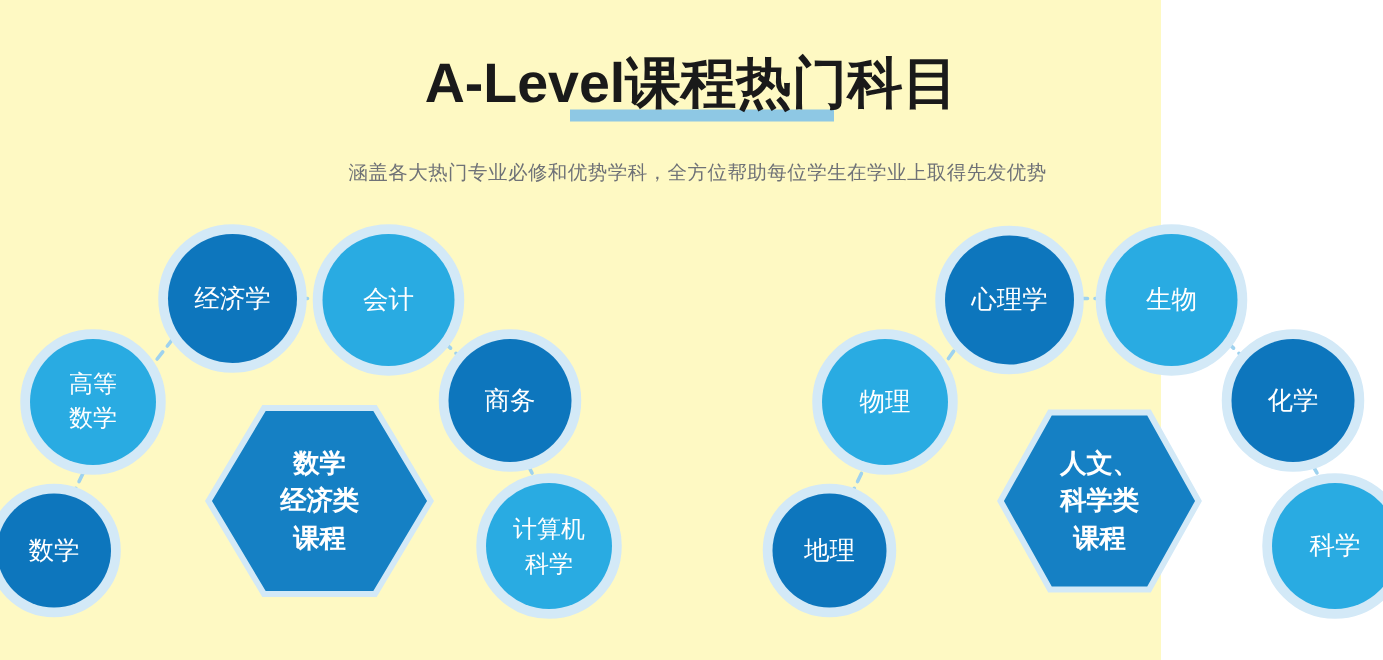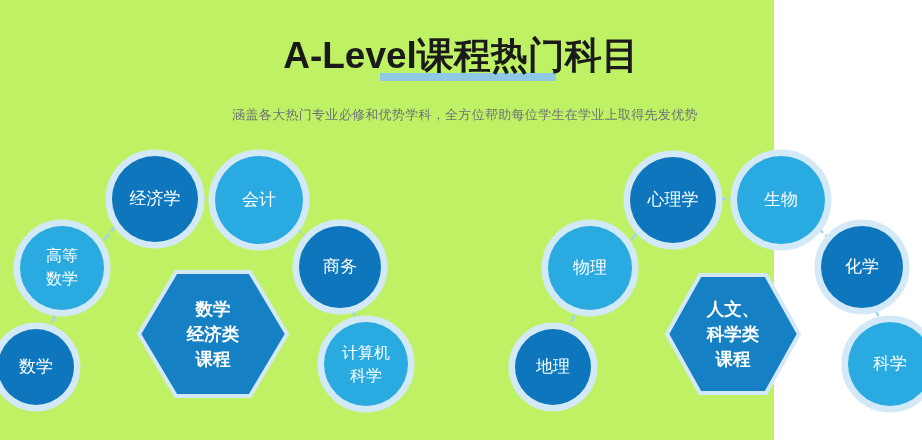--- a/index.html
+++ b/index.html
@@ -12,21 +12,21 @@
     height: 440px;
     overflow: hidden;
     font-family: "Liberation Sans", "DejaVu Sans", sans-serif;
     position: relative;
   }
 
   #page {
     position: relative;
     width: 774px;
     height: 440px;
-    background: #bef264;
+    background: #fef9c3;
   }
 
   
   .header {
     position: absolute;
     left: 0;
     top: 0;
     width: 922px;
     text-align: center;
   }

